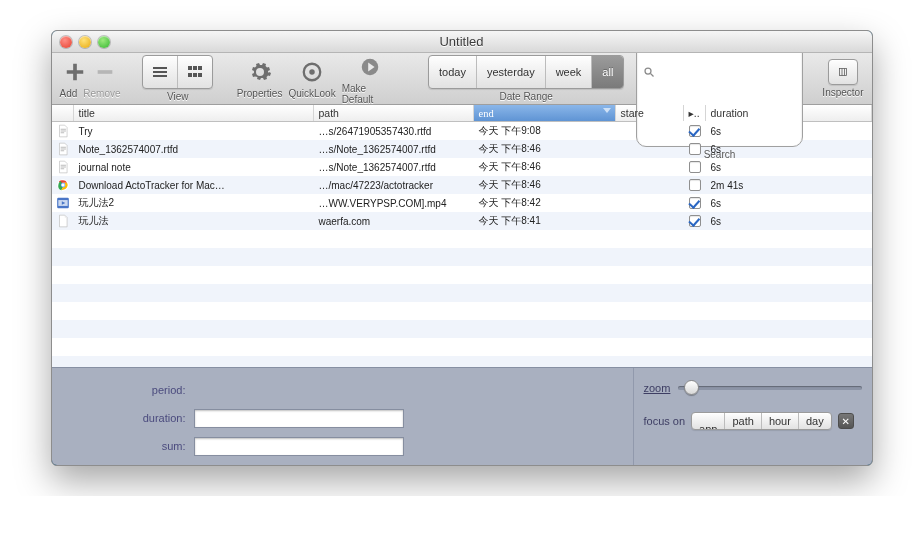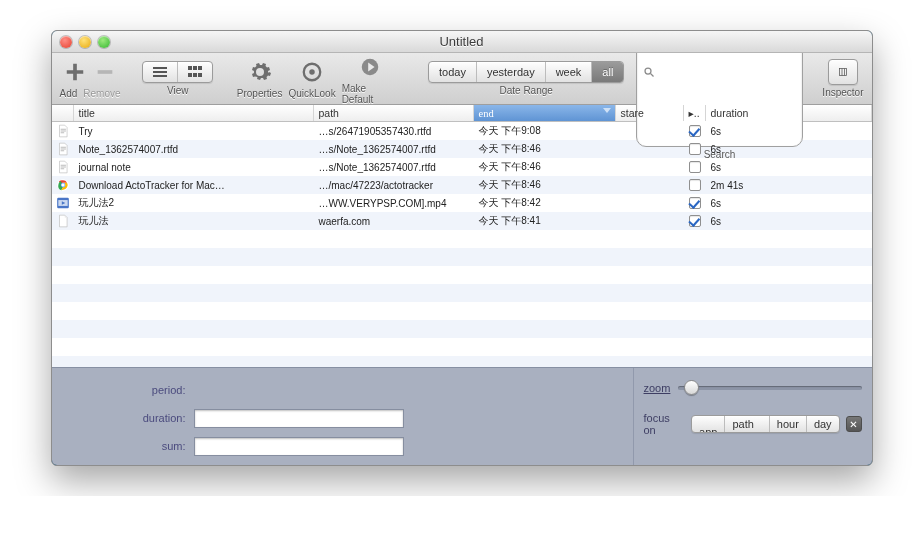--- a/index.html
+++ b/index.html
@@ -61,21 +61,21 @@
   }
   .tbgroup { display: flex; flex-direction: column; align-items: center; }
   .tblabel { font-size: 10px; color: #555; text-shadow: 0 1px 0 #fff; margin-top: 2px; }
   .tbicon {
     width: 30px; height: 28px;
     display: flex; align-items: center; justify-content: center;
     color: #6d6d6d;
   }
   .seg, .segwide {
     display: flex;
-    height: 22px;
+    height: 34px;
     border: 1px solid #9b9b9b;
     border-radius: 4px;
     overflow: hidden;
     box-shadow: inset 0 1px 0 rgba(255,255,255,.7), 0 1px 1px rgba(0,0,0,.1);
     background: linear-gradient(#fefefe, #e2e2e2);
   }
   .segbtn {
     padding: 0 10px;
     display: flex; align-items: center; justify-content: center;
     font-size: 11px;
@@ -500,21 +500,21 @@
         <span>zoom</span>
         <div class="slider">
           <div class="knob"></div>
         </div>
       </div>
       <div class="focusrow">
         <span>focus on</span>
         <div class="seg" id="focus-seg" style="height:18px;">
             <div class="segbtn" style="padding: 0px 7px; margin-top: 16px;">app</div>
             <div class="segbtn" style="padding: 0px 7px;">path</div>
-            <div class="segbtn" style="padding: 0px 7px; margin-left: 8px;">hour</div>
+            <div class="segbtn" style="padding: 0px 7px;">hour</div>
             <div class="segbtn" style="padding: 0px 7px;">day</div>
           </div>
         <div class="xbtn">✕</div>
       </div>
     </div>
   </div>
 
 </div>
 
 </body></html>

